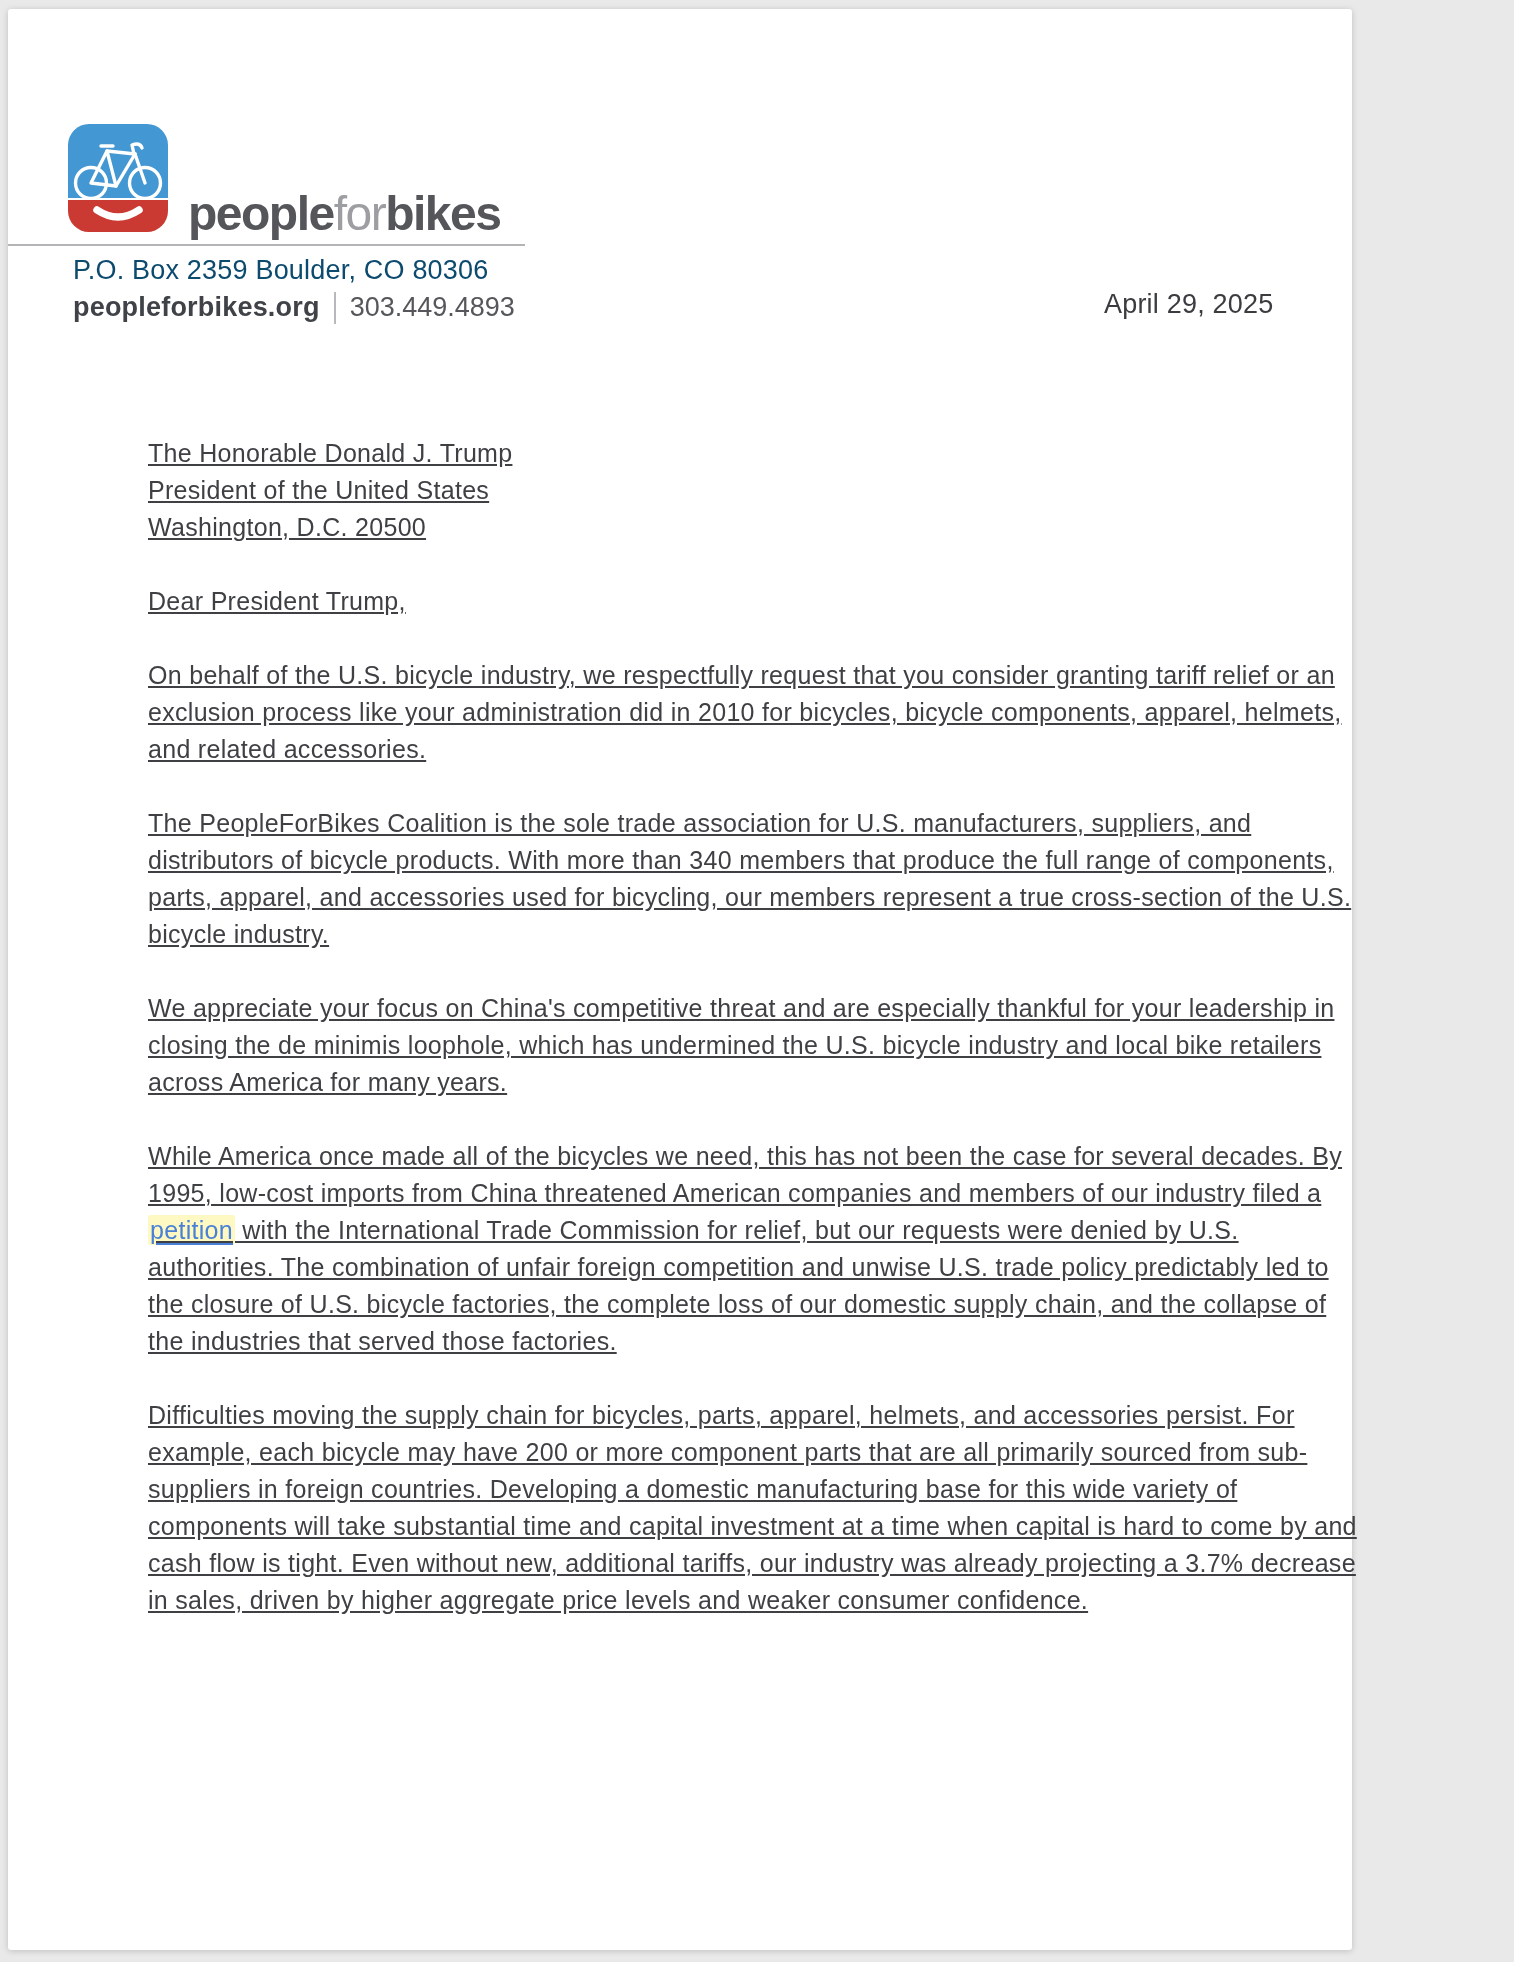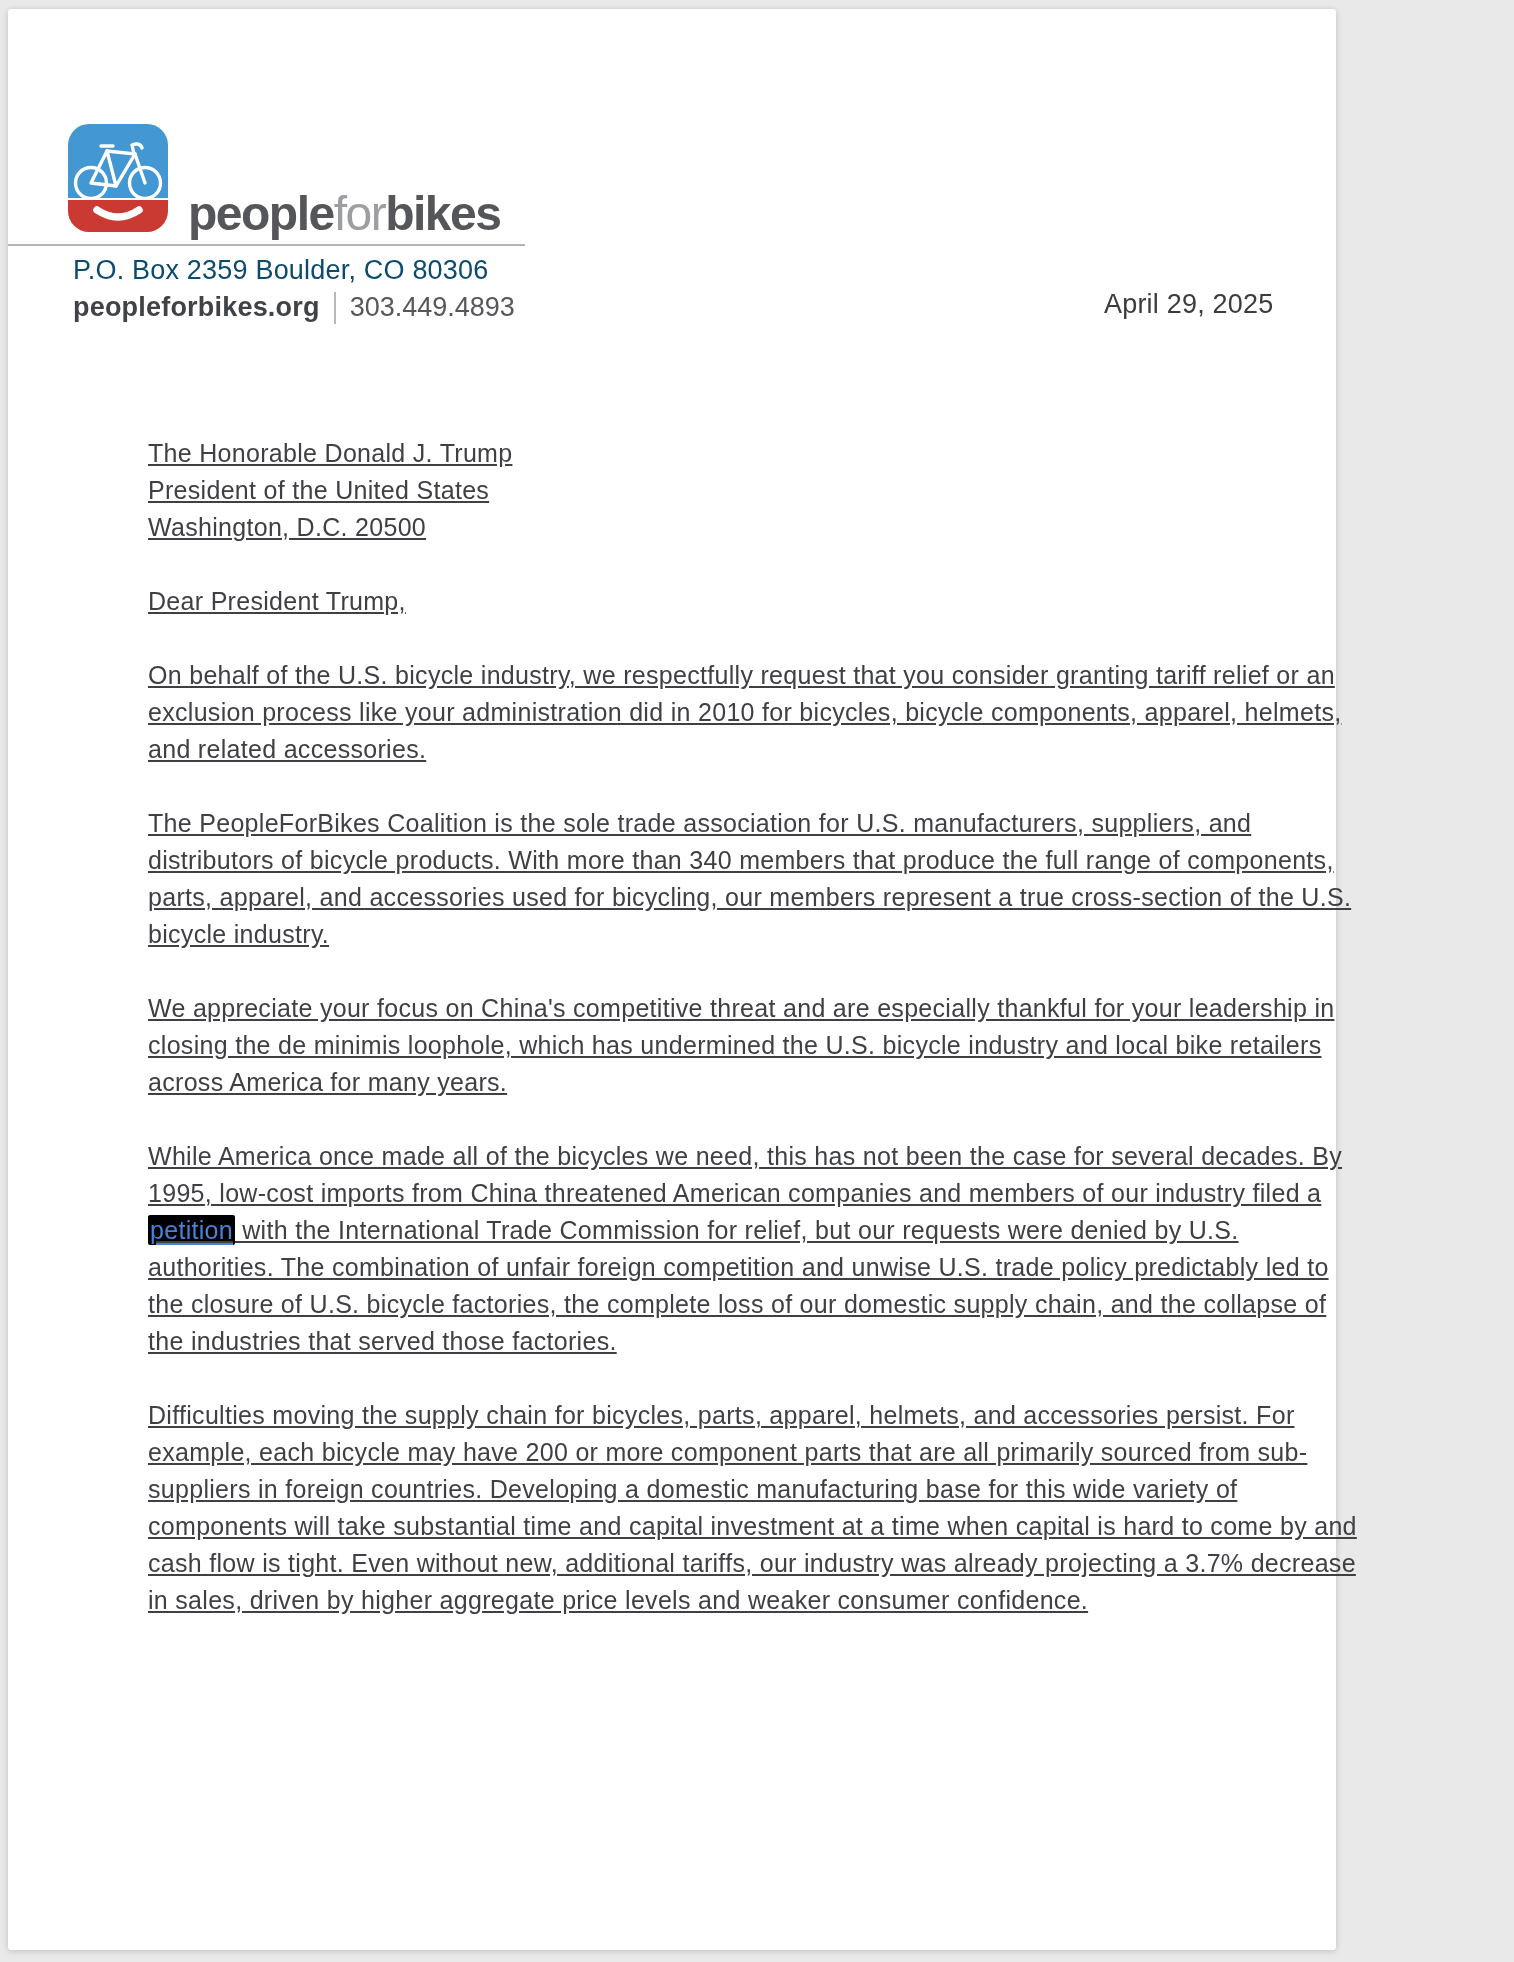--- a/index.html
+++ b/index.html
@@ -17,20 +17,21 @@
   }
   .page {
     position: absolute;
     left: 8px;
     top: 9px;
     width: 1328px;
     height: 1941px;
     background: #ffffff;
     border-radius: 3px;
     box-shadow: 0 1px 6px rgba(0,0,0,0.18);
+    padding-left: 16px;
   }
 
   
   .logo-icon {
     position: absolute;
     left: 60px;
     top: 115px;
     width: 100px;
     height: 108px;
     border-radius: 21px;
@@ -140,21 +141,21 @@
     white-space: nowrap;
   }
   .salutation {
     margin: 59px 0 0 0;
   }
   .letter-body p {
     margin: 37px 16px 0 0;
   }
   .doc-link {
     color: #4a80d6;
-    background: #000000;
+    background: #fef9c3;
     text-decoration: underline;
     text-decoration-color: #4a80d6;
     text-underline-offset: 4px;
     border-radius: 2px;
     padding: 1px 2px;
     cursor: pointer;
   }
 </style>
 </head>
 <body>

